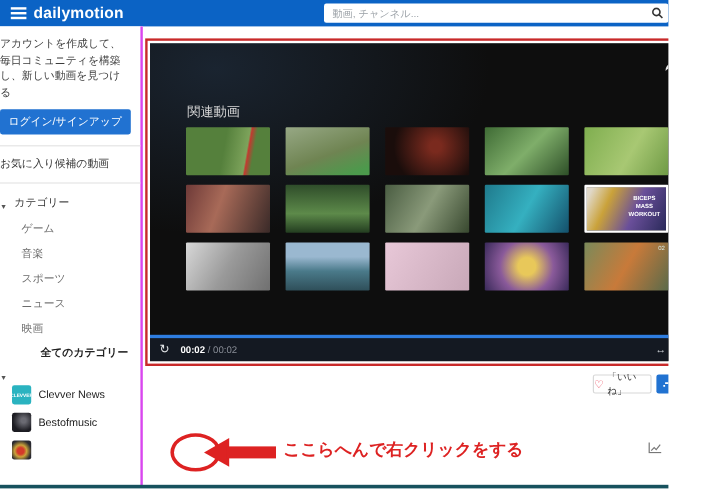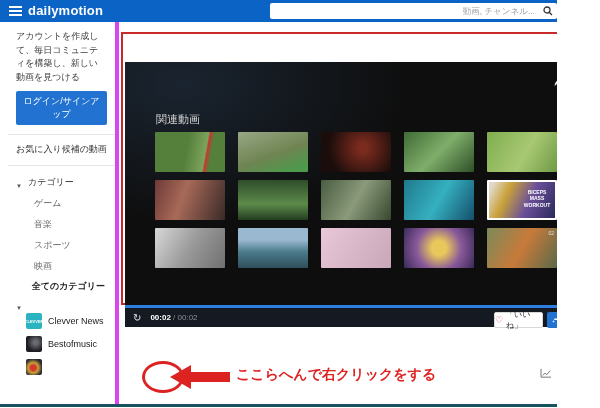--- a/index.html
+++ b/index.html
@@ -6,42 +6,42 @@
   html,body { width:600px; height:408px; }
   body { font-family: "Liberation Sans", sans-serif; background:#fff; overflow:hidden; }
   .screen { position:relative; width:557px; height:408px; background:#fff; overflow:hidden; }
 
   
   .header { position:absolute; left:0; top:0; width:600px; height:22px; background:#0b63c5; }
   .hamburger { position:absolute; left:9px; top:6px; width:13px; height:10px; cursor:pointer; }
   .hamburger i { display:block; height:2px; background:#fff; margin-bottom:2px; }
   .logo { position:absolute; left:28px; top:3px; color:#fff; font-size:13px; font-weight:bold; letter-spacing:.2px; cursor:pointer; }
   .searchbox { position:absolute; left:270px; top:3px; width:287px; height:16px; background:#fff; border-radius:2px; display:flex; align-items:center; }
-  .searchbox input { flex:1; border:none; outline:none; background:transparent; font-size:8.5px; color:#333; padding:0 4px 0 7px; font-family:"Liberation Sans",sans-serif;text-align:right; }
+  .searchbox input { flex:1; border:none; outline:none; background:transparent; font-size:8.5px; color:#333; padding:0 4px 0 7px; font-family:"Liberation Sans",sans-serif; }
   .searchbox input::placeholder { color:#9aa0a6; }
   .search-btn { width:18px; height:16px; display:flex; align-items:center; justify-content:center; cursor:pointer; }
 
   
-  .sidebar { position:absolute; left:0; top:22px; width:119px; height:383px; background:#fff; border-right:4px solid #d946ef; padding:8px 8px 0 16px; }
+  .sidebar { position:absolute; left:0; top:22px; width:119px; height:383px; background:#fff; border-right:2px solid #d946ef; padding:8px 8px 0 0; }
   .intro { font-size:9px; line-height:1.5; color:#3c3c3c; }
   .login-btn { display:inline-block; margin-top:7px; background:#2172d1; color:#fff; font-size:9px; padding:4px 7px; border-radius:2px; border:none; cursor:pointer; font-family:"Liberation Sans",sans-serif; }
   .sb-divider { border:none; border-top:1px solid #e4e4e4; margin:9px -8px 8px -8px; }
   .favorites { font-size:9px; color:#333; cursor:pointer; }
   .section-head { font-size:9px; color:#333; margin:10px 0 2px 0; display:flex; align-items:flex-end; }
   .tri { font-size:6px; color:#555; margin-right:6px; }
   .cat-list { list-style:none; margin-top:4px; }
   .cat-list li { font-size:9px; color:#6b6b6b; padding:4px 0 4px 18px; cursor:pointer; }
   .all-cats { font-size:9px; font-weight:bold; color:#222; text-align:right; padding:3px 2px 2px 0; cursor:pointer; }
   .chan { display:flex; align-items:center; margin:2px 0 7px 10px; cursor:pointer; }
   .chan .avatar { width:16px; height:16px; border-radius:2px; margin-right:6px; flex:0 0 16px; font-size:4px; font-weight:bold; display:flex; align-items:center; justify-content:center; overflow:hidden; }
   .chan .cname { font-size:9px; color:#222; }
 
   
   .player-frame { position:absolute; left:121px; top:32px; width:466px; height:273px; border:2px solid #c82a2a; background:#fff; padding:2px; }
-  .player { position:relative; width:100%; height:100%; background:radial-gradient(ellipse at 12% 8%, #1a2430 0%, #0e0e0e 40%); overflow:hidden;margin-top:26px; }
+  .player { position:relative; width:100%; height:100%; background:radial-gradient(ellipse at 12% 8%, #1a2430 0%, #0e0e0e 40%); overflow:hidden; }
   .share-top { position:absolute; right:13px; top:11px; cursor:pointer; }
   .related { position:absolute; left:31px; top:50px; color:#d9d9d9; font-size:11px; }
   .thumb-grid { position:absolute; left:30px; top:70px; display:grid; grid-template-columns:repeat(5,70px); grid-auto-rows:40px; gap:8px 13px; }
   .thumb { width:70px; height:40px; border-radius:1px; position:relative; cursor:pointer; background:#222; }
   .thumb-label { position:absolute; right:2px; top:7px; width:32px; font-size:5px; line-height:1.25; font-weight:bold; color:#fff; text-align:center; }
   .thumb-label-tr { position:absolute; right:3px; top:2px; font-size:5px; color:#d8e8e0; }
   .controls { position:absolute; left:0; right:0; bottom:0; height:19px; background:#141922; display:flex; align-items:center; padding:0 8px; }
   .progress { position:absolute; left:0; right:0; bottom:19px; height:3px; background:#2e7de0; cursor:pointer; }
   .replay { color:#e6e8ea; font-size:10px; margin-right:9px; cursor:pointer; line-height:1; }
   .timetxt { font-size:8px; color:#8a8f98; }
@@ -99,20 +99,21 @@
     <div class="favorites">お気に入り候補の動画</div>
     <hr class="sb-divider">
     <div class="section-head">
       <span class="tri">▼</span>
       <span>カテゴリー</span>
     </div>
     <ul class="cat-list">
       <li>ゲーム</li>
       <li>音楽</li>
       <li>スポーツ</li>
+      <li>ニュース</li>
       <li>映画</li>
     </ul>
     <div class="all-cats">全てのカテゴリー</div>
     <div class="section-head">
       <span class="tri">▼</span>
     </div>
     <div class="chan">
       <span class="avatar" style="background:#2ab3c0;color:#fff">CLEVVER</span>
       <span class="cname">Clevver News</span>
     </div>

